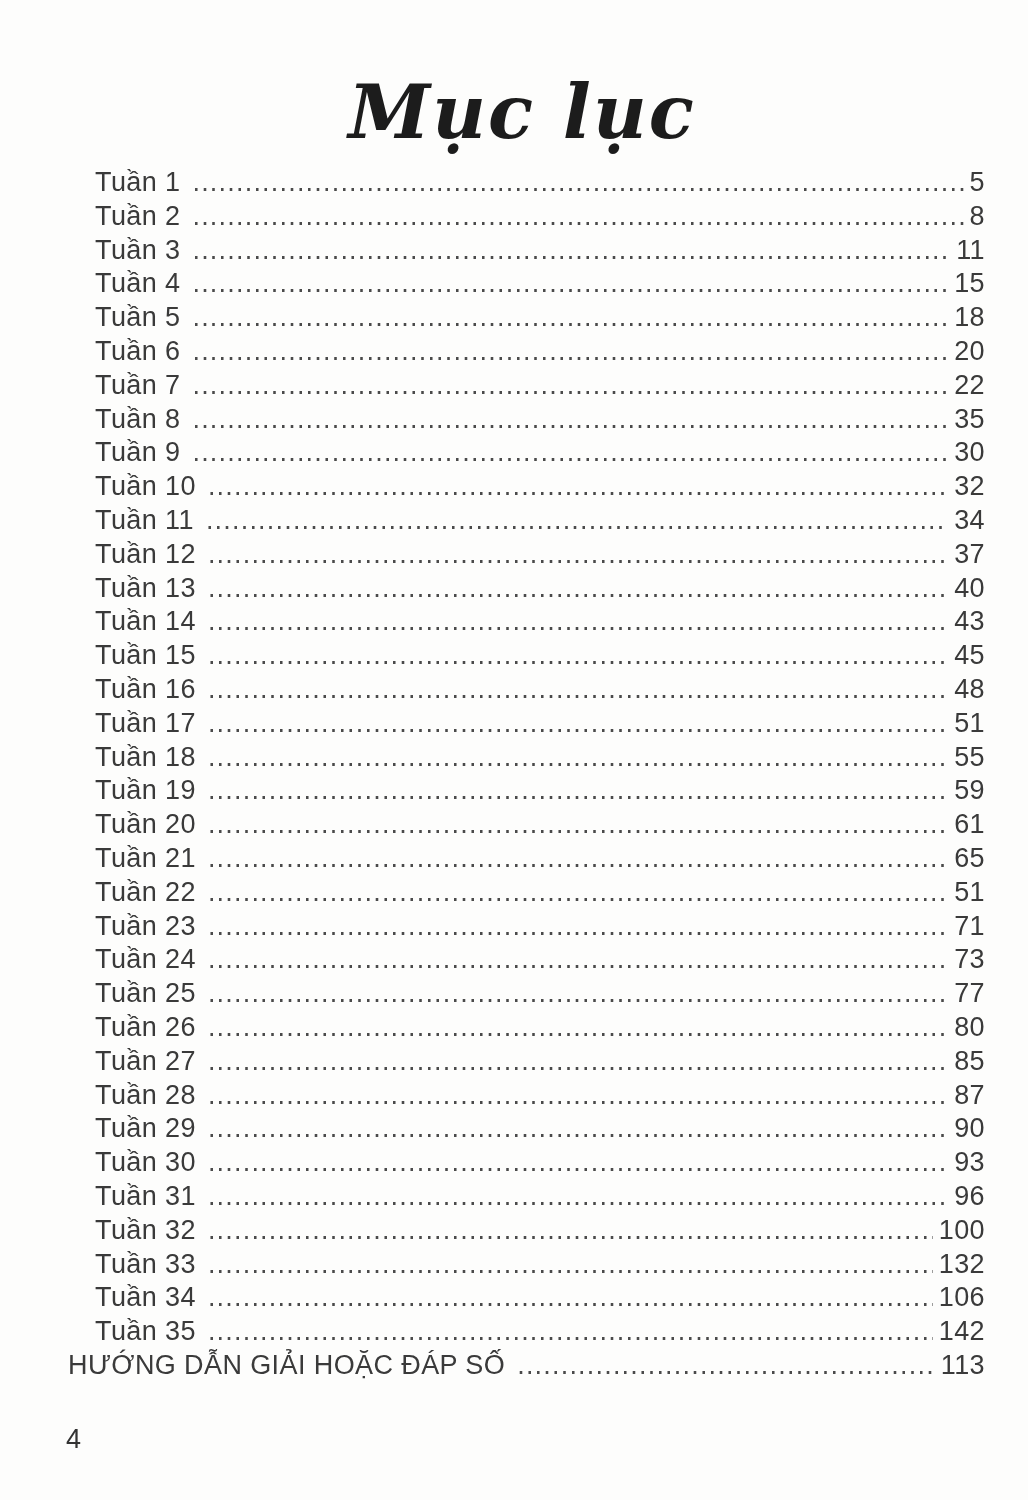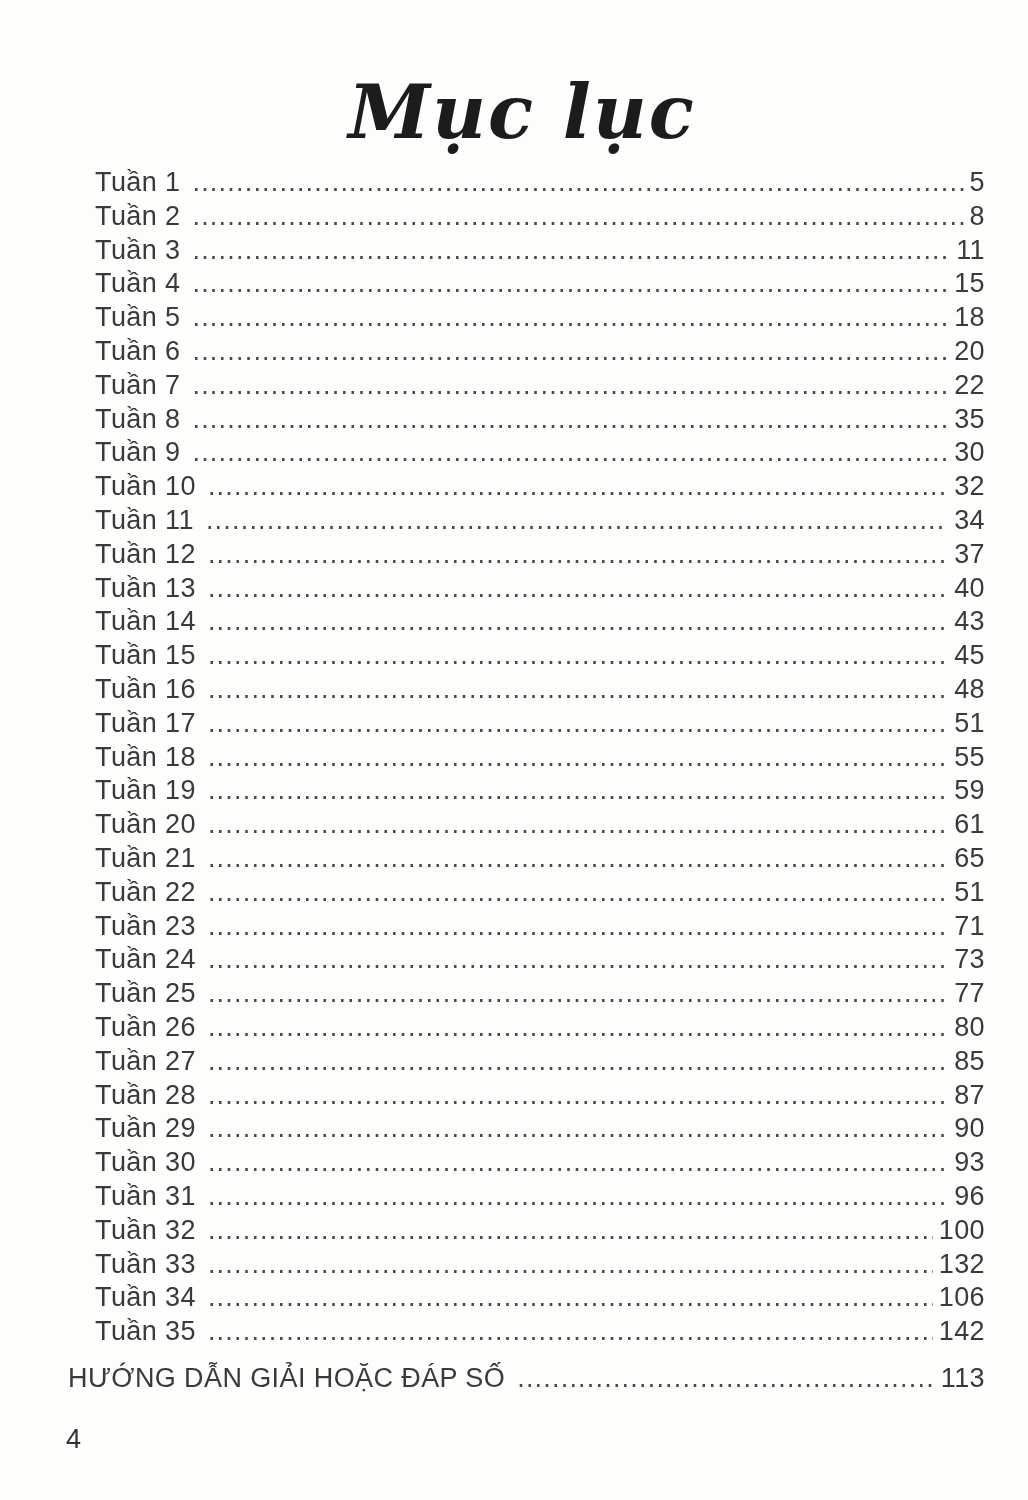--- a/index.html
+++ b/index.html
@@ -61,21 +61,20 @@
     letter-spacing: 1.2px;
     font-size: 27px;
   }
   .toc-page {
     flex: 0 0 auto;
     text-align: right;
     color: #3a3a3a;
   }
   .toc-row-final {
     margin-left: -27px;
-    margin-top: 13px;
   }
   .folio {
     position: absolute;
     left: 66px;
     top: 1424px;
     font-size: 27px;
     color: #333333;
   }
 </style>
 </head>

